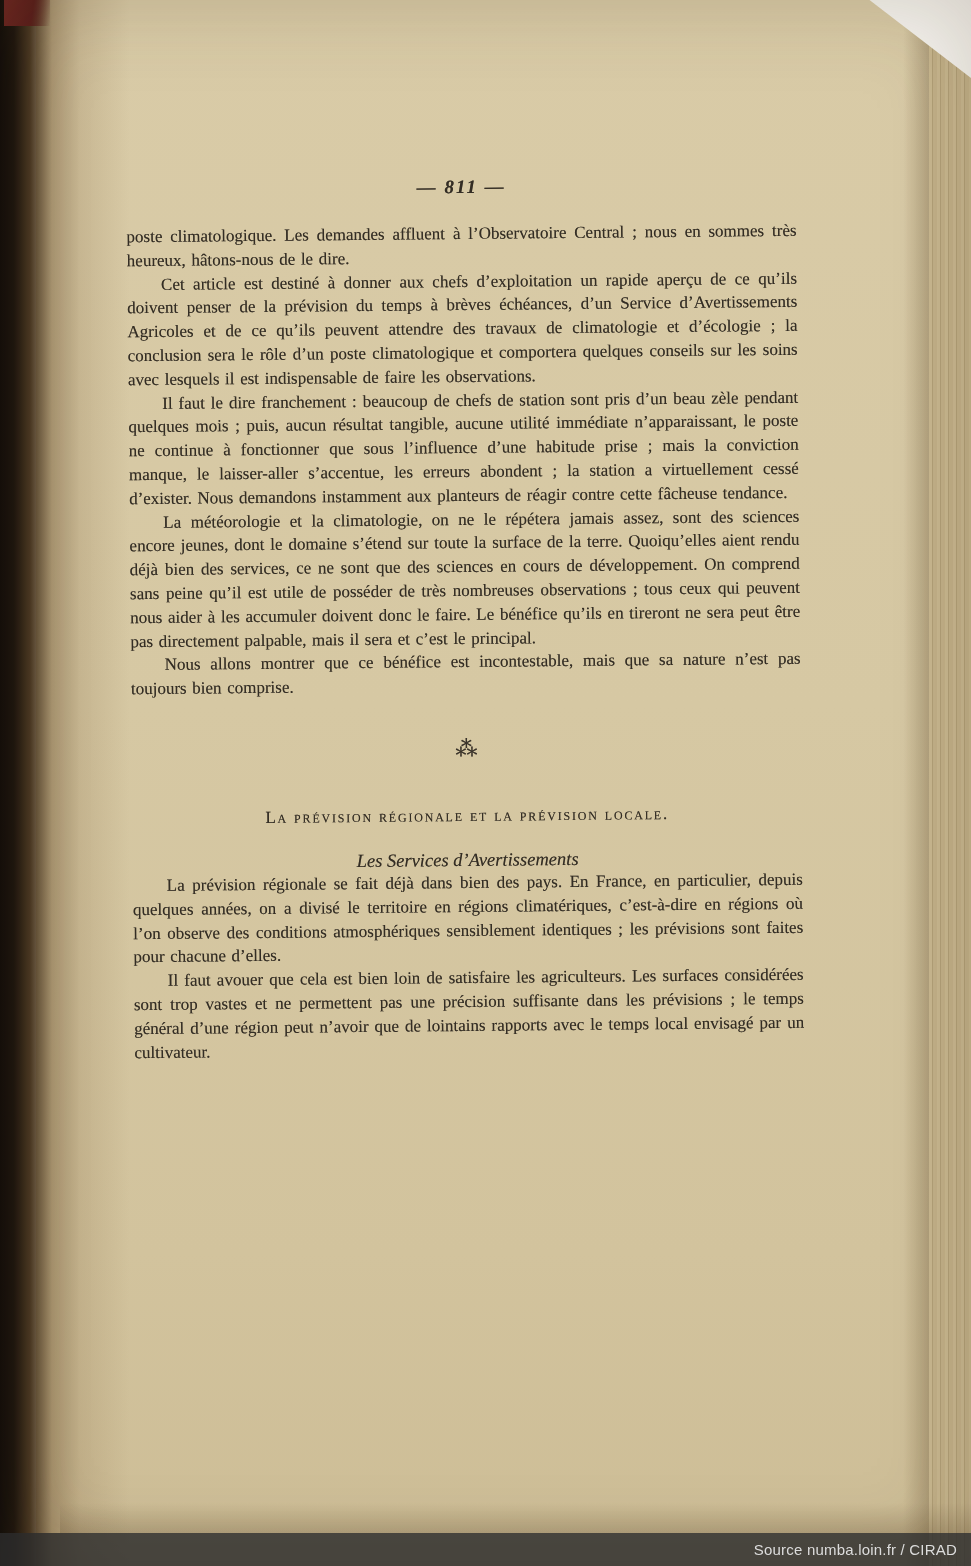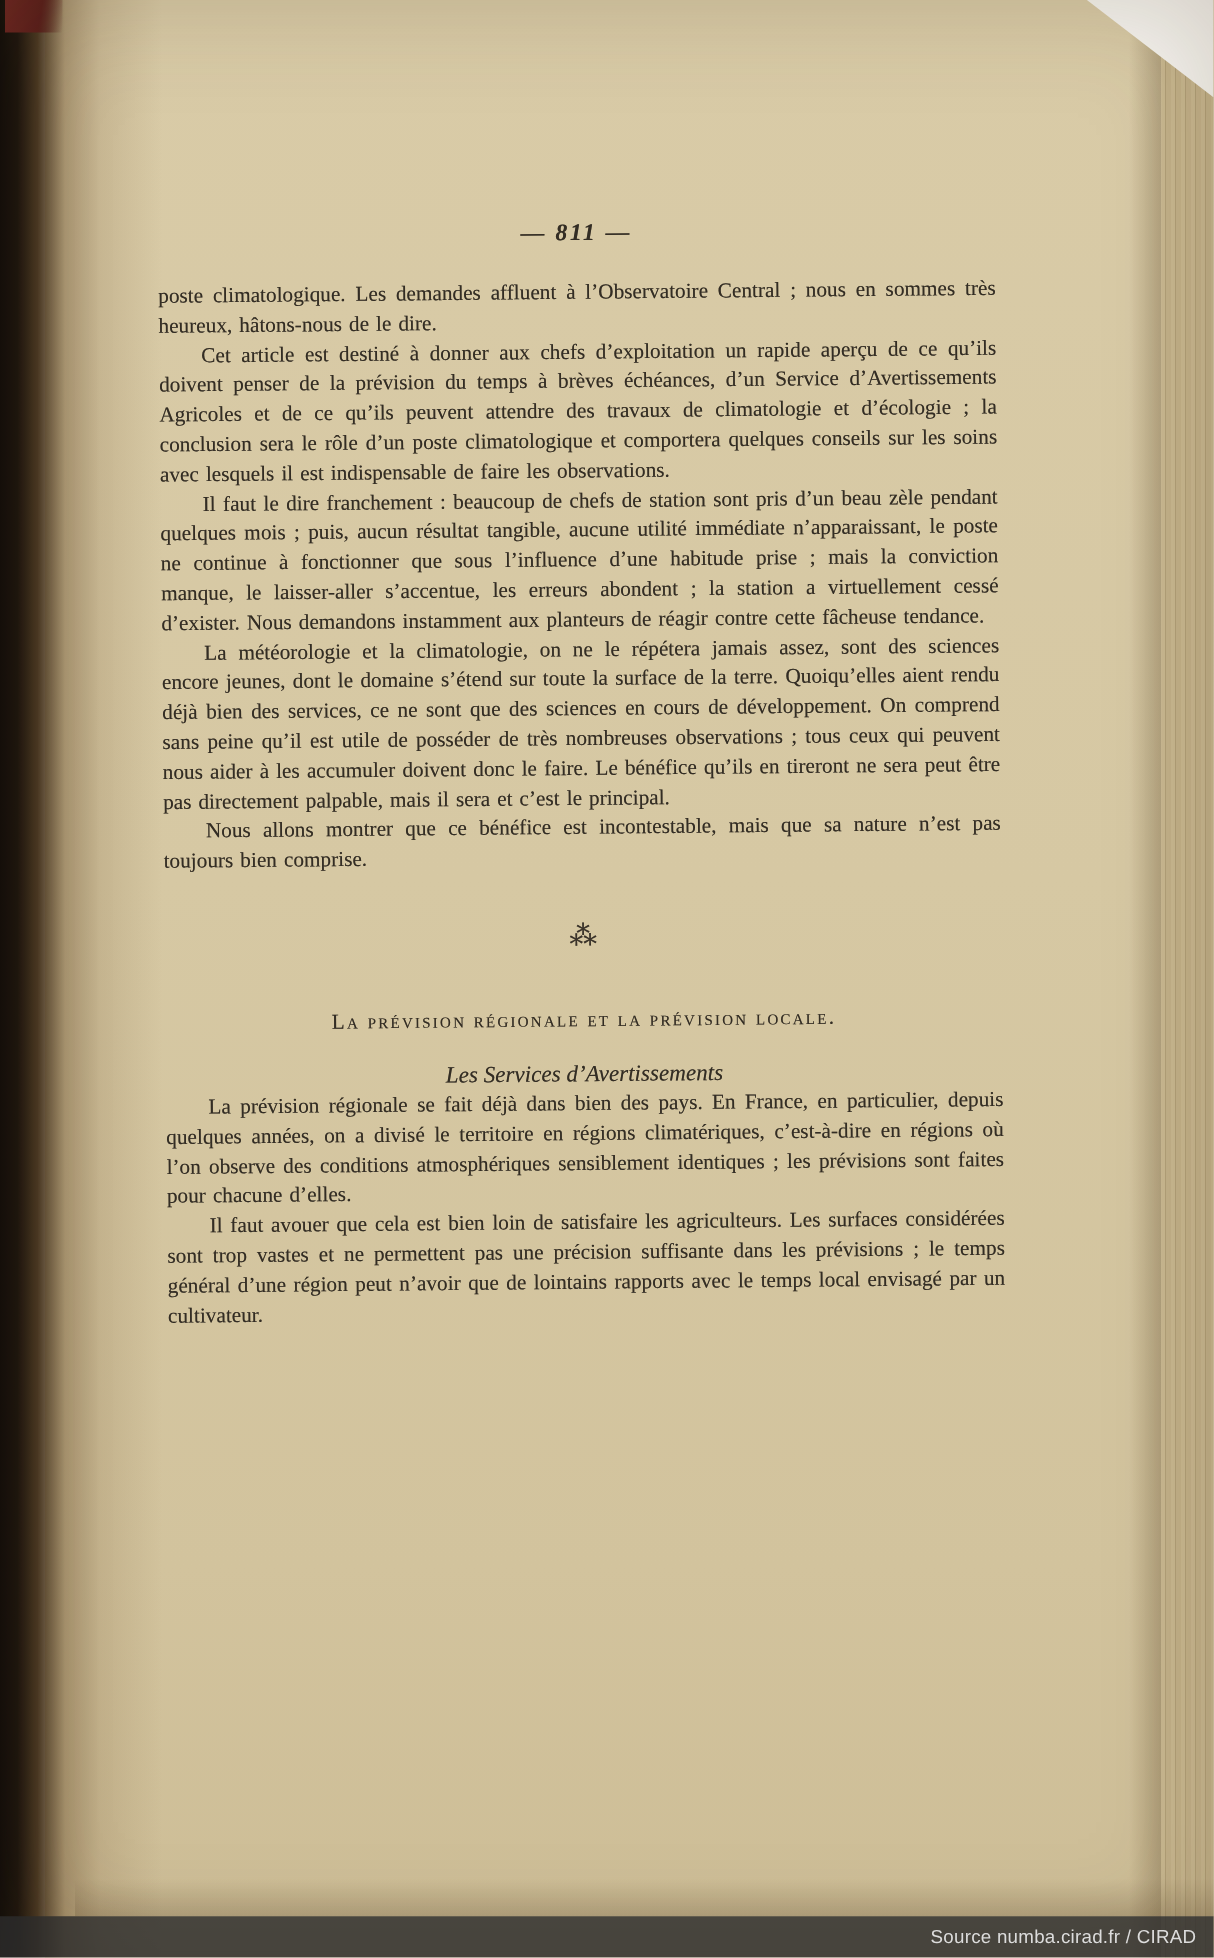--- a/index.html
+++ b/index.html
@@ -199,16 +199,16 @@
     <div class="subheading">Les Services d’Avertissements</div>
 
     <p class="para after-heading">La prévision régionale se fait déjà dans bien des pays. En France, en particulier, depuis quelques années, on a divisé le territoire en régions climatériques, c’est-à-dire en régions où l’on observe des conditions atmosphériques sensiblement identiques ; les prévisions sont faites pour chacune d’elles.</p>
     <p class="para">Il faut avouer que cela est bien loin de satisfaire les agriculteurs. Les surfaces considérées sont trop vastes et ne permettent pas une précision suffisante dans les prévisions ; le temps général d’une région peut n’avoir que de lointains rapports avec le temps local envisagé par un cultivateur.</p>
   </div>
 
   <div class="bottom-shade"></div>
   <div class="vignette"></div>
 
   <div class="footer">
-    <span>Source numba.cirad.fr / CIRAD</span>
+    <span>Source numba.loin.fr / CIRAD</span>
   </div>
 
 </div>
 
 </body></html>

